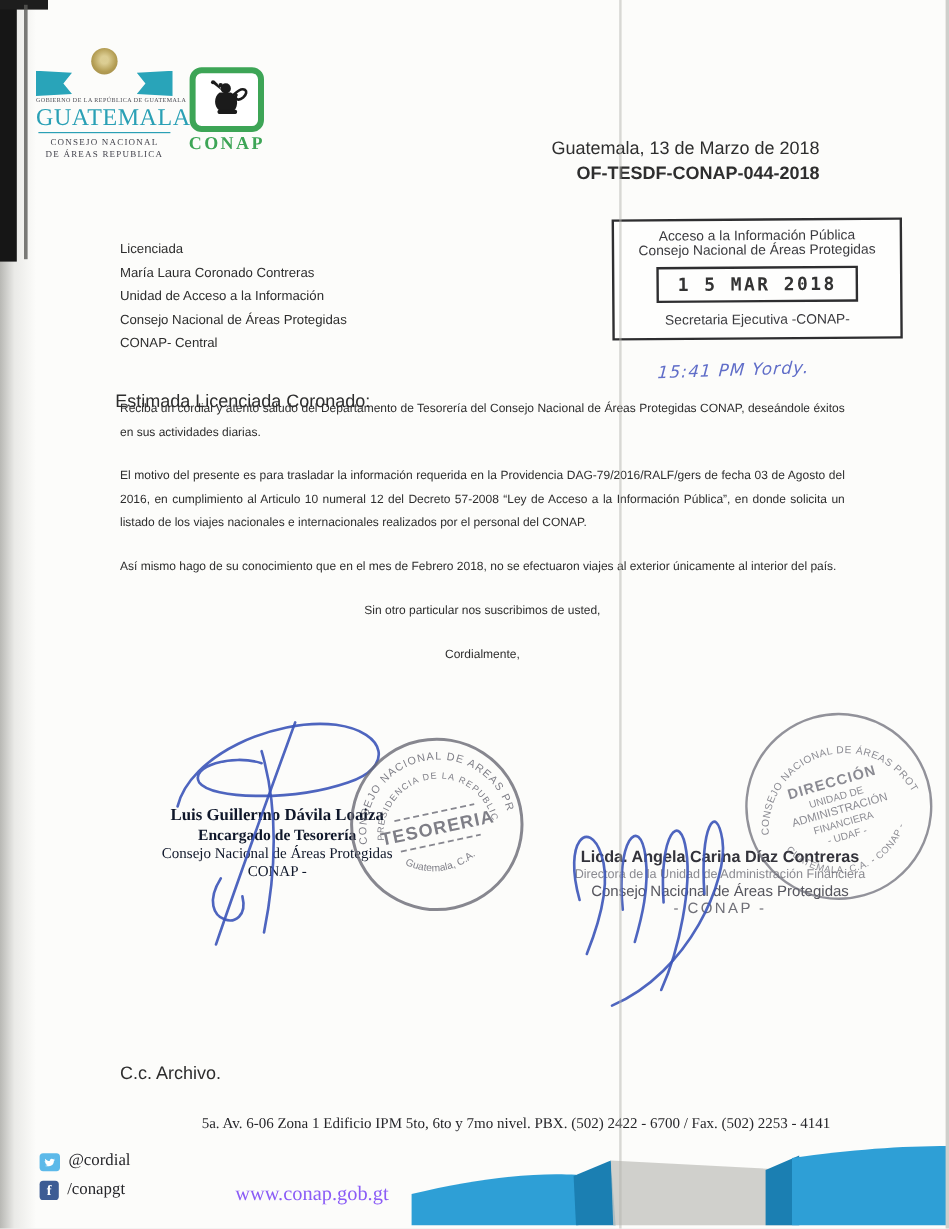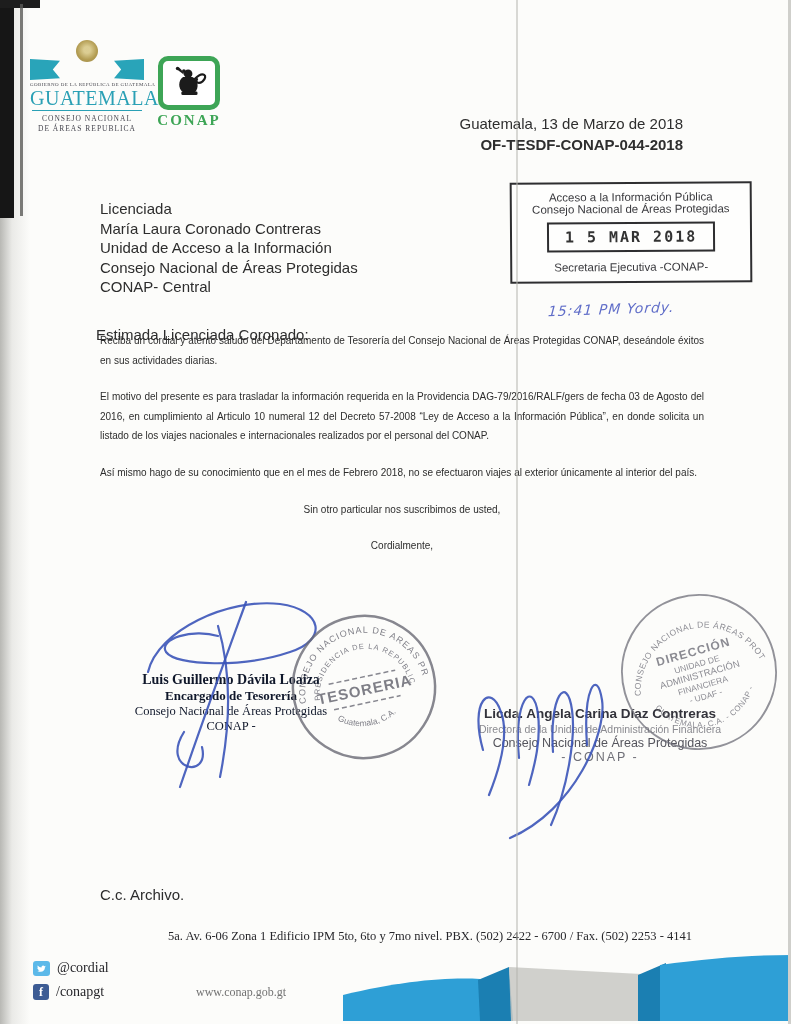--- a/index.html
+++ b/index.html
@@ -42,21 +42,21 @@
   .stampbox .l1{font-size:11.5px;}
   .stampbox .l2{font-size:11.5px;}
   .datebox{display:inline-block;border:2px solid #2e2e30;padding:4px 16px;margin-top:7px;
     font-family:"DejaVu Sans Mono",monospace;font-size:15px;font-weight:bold;letter-spacing:2px;color:#333;}
   .stampbox .l3{font-size:11.5px;margin-top:9px;}
   .handwritten{position:absolute;left:548px;top:301px;color:#4656c0;font-size:14px;
     font-family:"DejaVu Sans",sans-serif;font-style:italic;letter-spacing:1px;
     transform:rotate(-2deg) skewX(-6deg);opacity:.85;}
 
   
-  .recipient{position:absolute;left:100px;top:199px;font-size:15px;line-height:19.5px;}
+  .recipient{position:absolute;left:100px;top:199px;font-size:11px;line-height:19.5px;}
   .salutation{position:absolute;left:96px;top:304px;font-size:15px;margin-top:22px;}
   .body-text{position:absolute;left:100px;top:331px;width:604px;font-size:10px;line-height:19.6px;text-align:justify;}
   .body-text p{margin:0 0 17px 0;}
   .body-text .nojust{text-align:center;}
 
   
   .sig-ink{position:absolute;z-index:3;}
   .sig-ink path{fill:none;stroke:#3b54b8;stroke-width:2.2;stroke-linecap:round;opacity:.9;}
   .sig-left-text{position:absolute;left:100px;top:672px;width:262px;text-align:center;
     font-family:"Liberation Serif",serif;color:#0f172a;z-index:2;}
@@ -75,21 +75,21 @@
   
   .cc{position:absolute;left:100px;top:886px;font-size:15px;}
   .addr{position:absolute;left:120px;top:929px;width:620px;text-align:center;
     font-family:"Liberation Serif",serif;font-size:12.5px;color:#26262a;}
   .social{position:absolute;left:33px;top:960px;z-index:10;}
   .social-row{display:flex;align-items:center;margin-bottom:8px;}
   .icon-sq{width:17px;height:15px;border-radius:3px;display:flex;align-items:center;justify-content:center;margin-right:7px;}
   .tw{background:#5cb9e9;}
   .fb{background:#3d5c94;width:16px;height:16px;color:#fff;font-family:"Liberation Serif",serif;font-weight:bold;font-size:12px;}
   .handle{font-family:"Liberation Serif",serif;font-size:14px;color:#26262a;}
-  .website{position:absolute;left:196px;top:985px;font-family:"Liberation Serif",serif;font-size:12px;color:#737373;z-index:10;}
+  .website{position:absolute;left:196px;top:985px;font-family:"Liberation Serif",serif;font-size:17px;color:#8b5cf6;z-index:10;}
   .ribbon-art{position:absolute;left:330px;top:955px;z-index:5;}
 </style>
 </head>
 <body>
 
 <div class="page">
 
   <div class="edge-shadow-left"></div>
   <div class="scan-bar-black"></div>
   <div class="scan-bar-top"></div>

